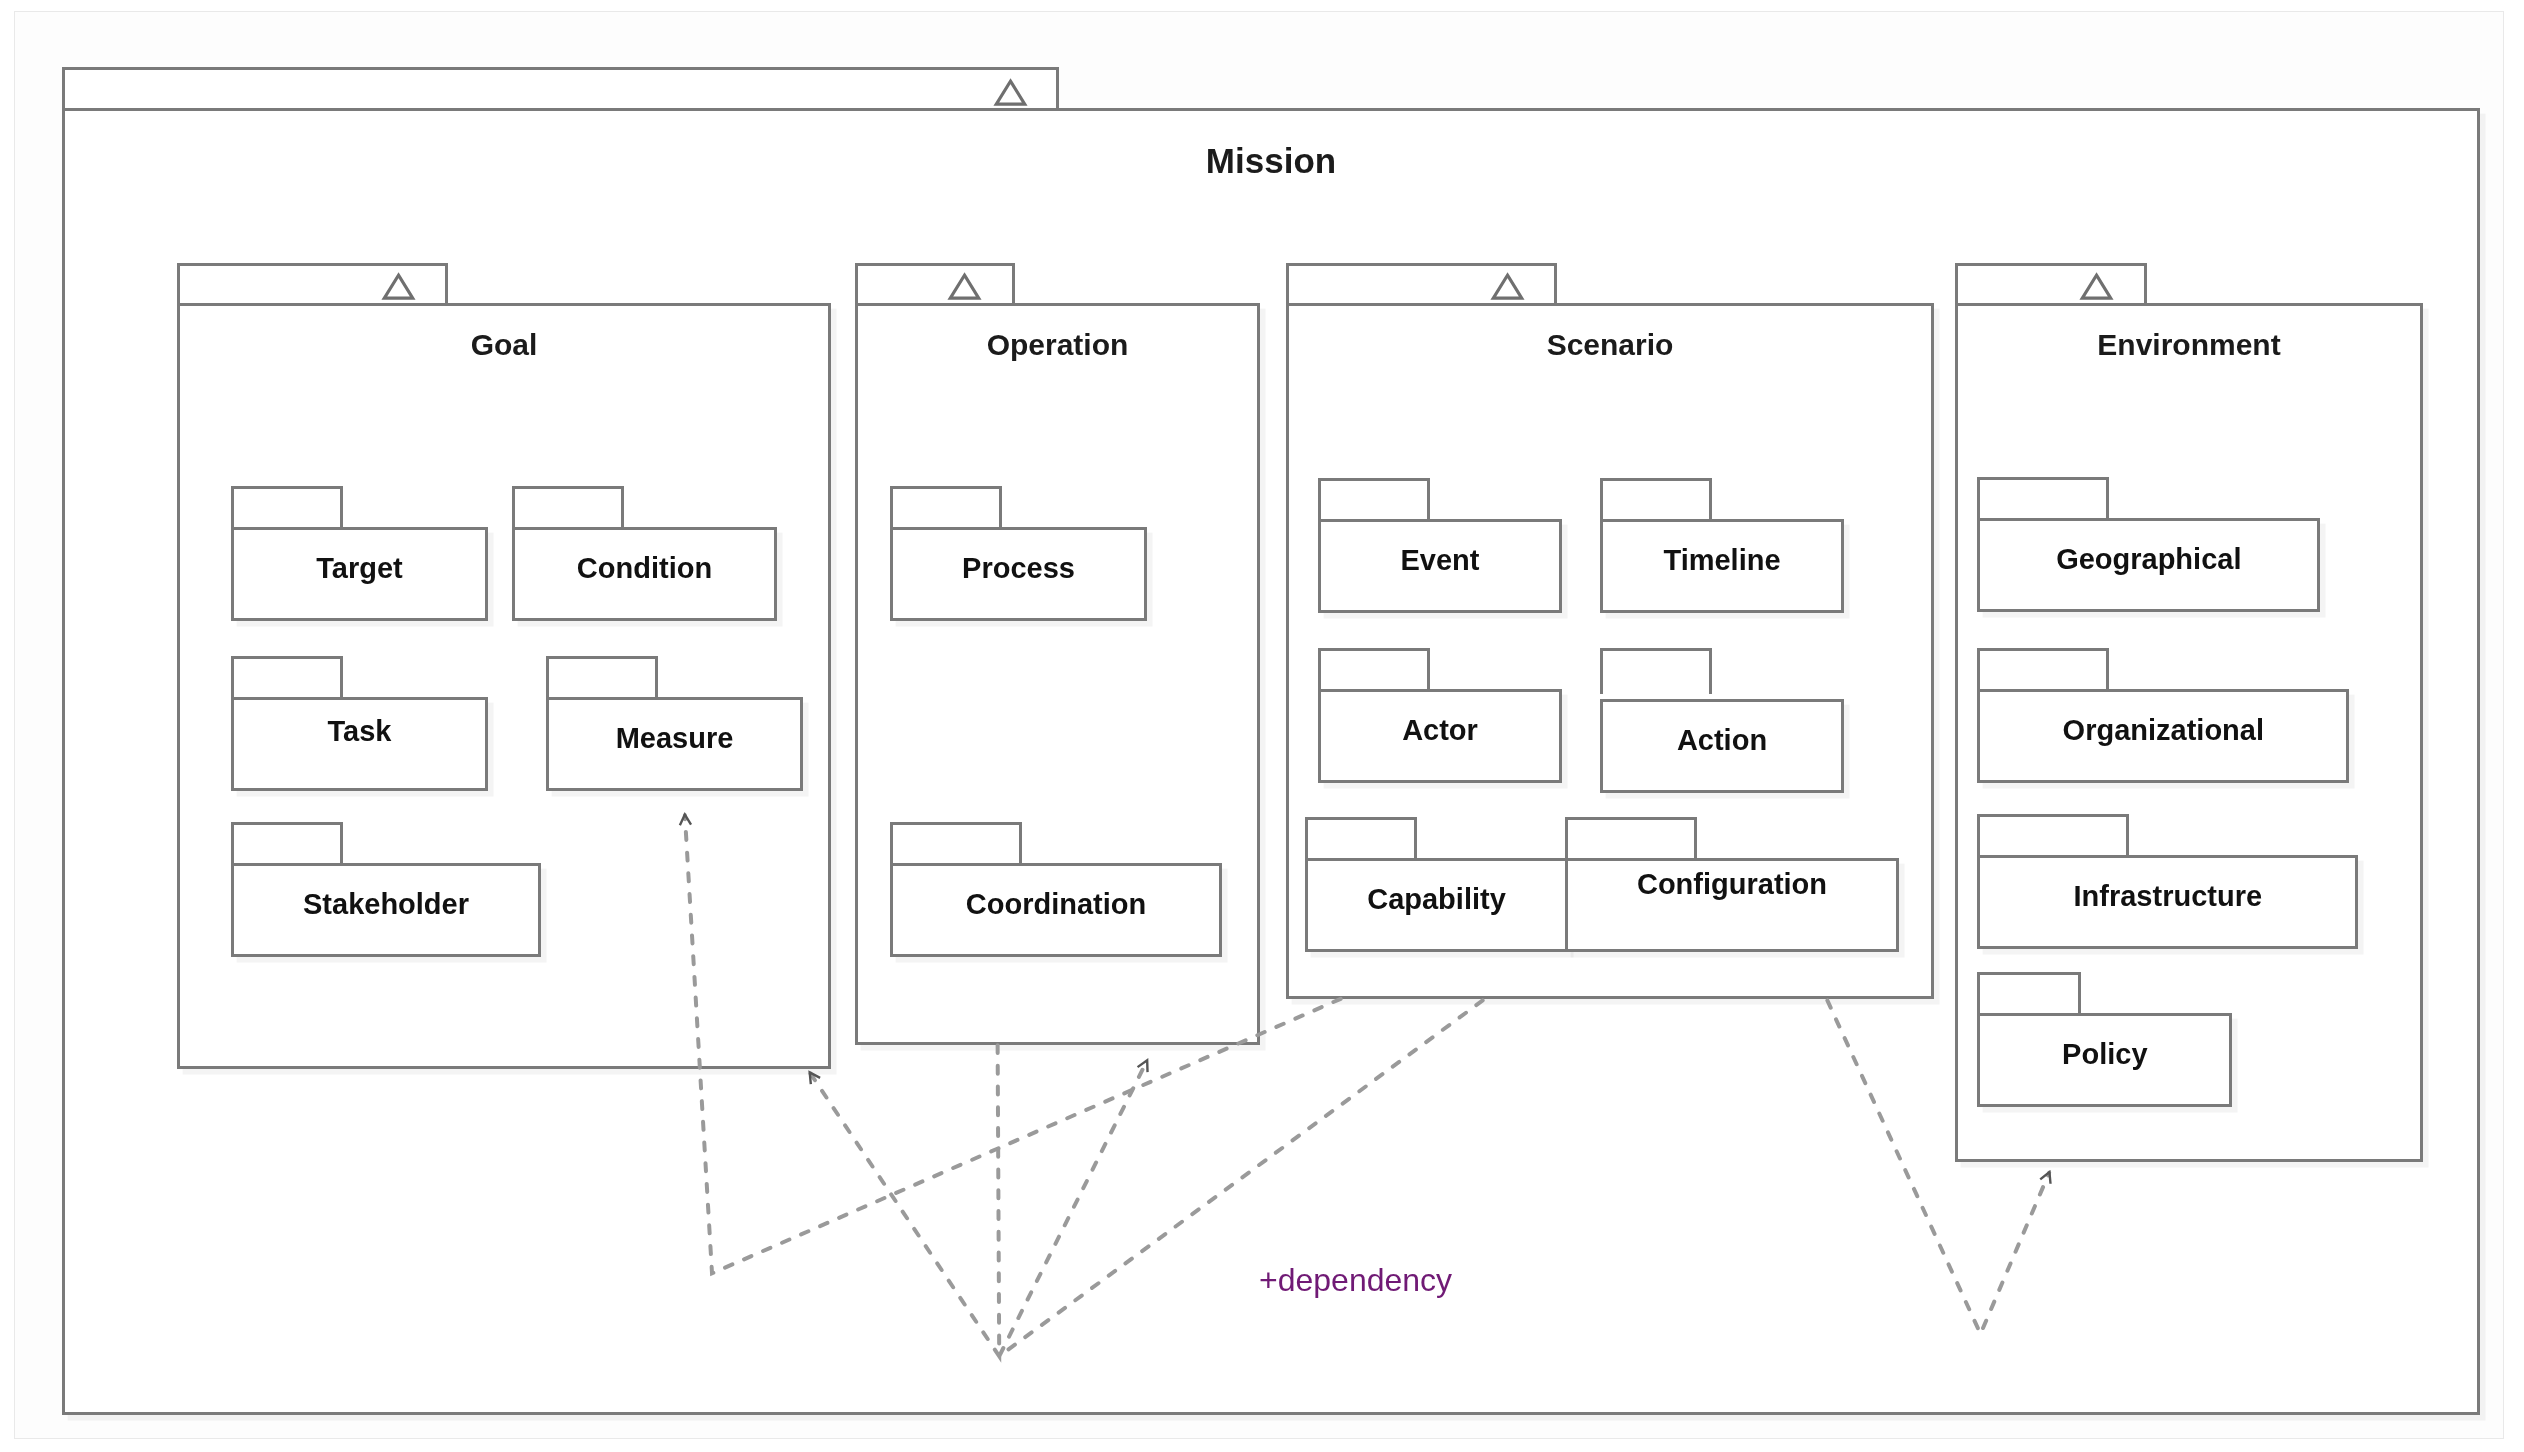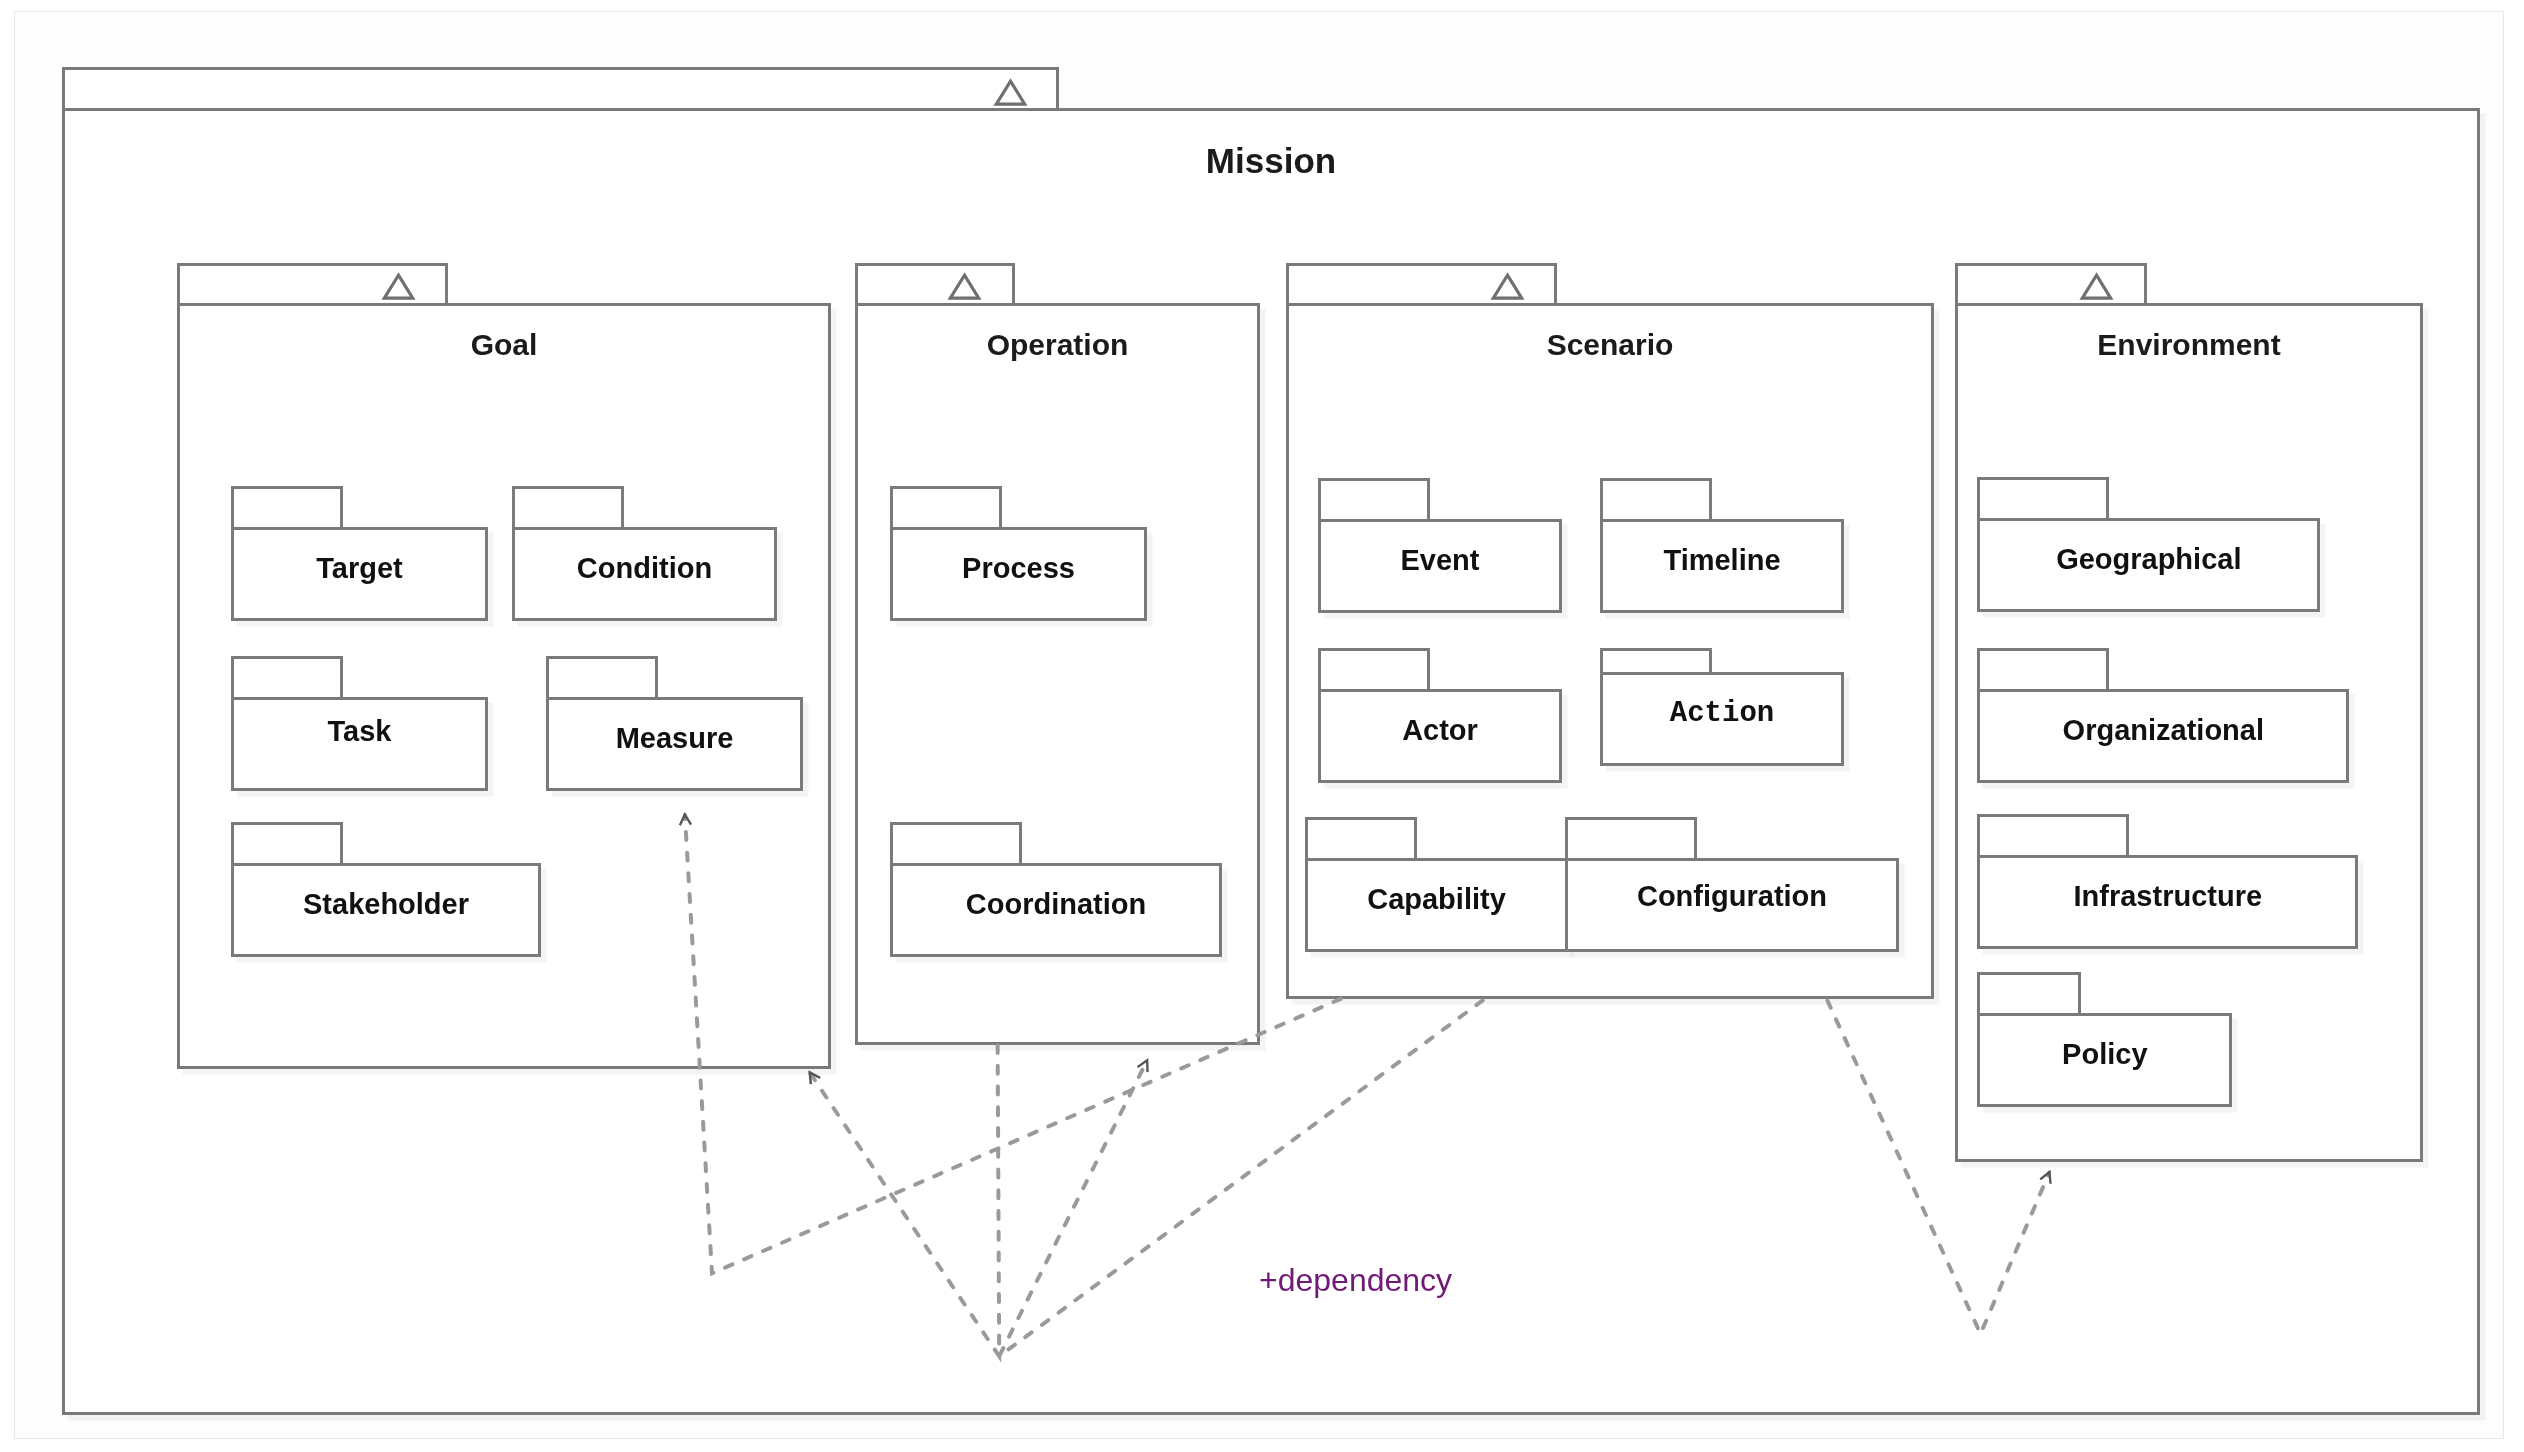--- a/index.html
+++ b/index.html
@@ -220,36 +220,36 @@
 
     <div class="pkg leaf" style="left:32px; top:385px; width:244px; height:136px;">
       <div class="pkg-tab" style="width:112px; height:46px; top:0; left:0;"></div>
       <div class="pkg-body" style="top:41px; width:244px; height:94px;">
         <div class="leaf-label" style="top:22.3px; font-size:29px;">Actor</div>
       </div>
     </div>
 
     <div class="pkg leaf" style="left:314px; top:385px; width:244px; height:136px;">
       <div class="pkg-tab" style="width:112px; height:46px; top:0; left:0;"></div>
-      <div class="pkg-body" style="top:24px; width:244px; height:94px;font-family:Liberation Mono, monospace;">
+      <div class="pkg-body" style="top:51px; width:244px; height:94px;">
         <div class="leaf-label" style="top:22.3px; font-size:29px;">Action</div>
       </div>
     </div>
 
     <div class="pkg leaf" style="left:19px; top:554px; width:263px; height:136px;">
       <div class="pkg-tab" style="width:112px; height:46px; top:0; left:0;"></div>
       <div class="pkg-body" style="top:41px; width:263px; height:94px;">
         <div class="leaf-label" style="top:22.3px; font-size:29px;">Capability</div>
       </div>
     </div>
 
     <div class="pkg leaf" style="left:279px; top:554px; width:334px; height:136px;">
       <div class="pkg-tab" style="width:132px; height:46px; top:0; left:0;"></div>
       <div class="pkg-body" style="top:41px; width:334px; height:94px;">
-        <div class="leaf-label" style="top:19px; font-size:29px;">Configuration</div>
+        <div class="leaf-label" style="top:7px; font-size:29px;">Configuration</div>
       </div>
     </div>
   </div>
 
   <div class="pkg" style="left:1955px; top:263px; width:468px; height:899px;">
     <div class="pkg-tab" style="width:192px; height:45px; top:0; left:0;">
       <span class="tab-tri" style="left:121px; top:6.4px;">
         <svg width="35" height="30" viewBox="0 0 44 38">
           <polygon points="22,4 40,33 4,33" fill="none" stroke="#6f6f6f" stroke-width="4"></polygon>
         </svg>

